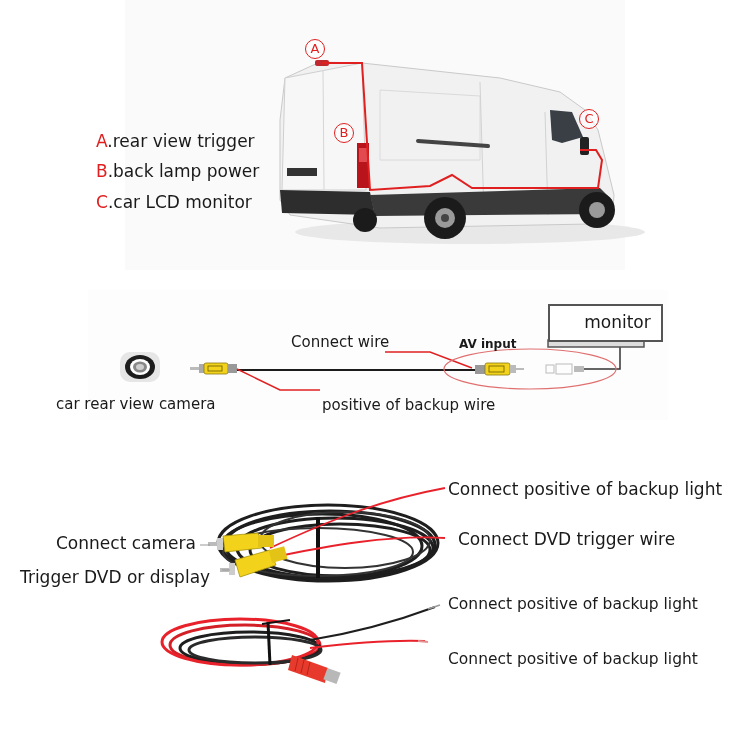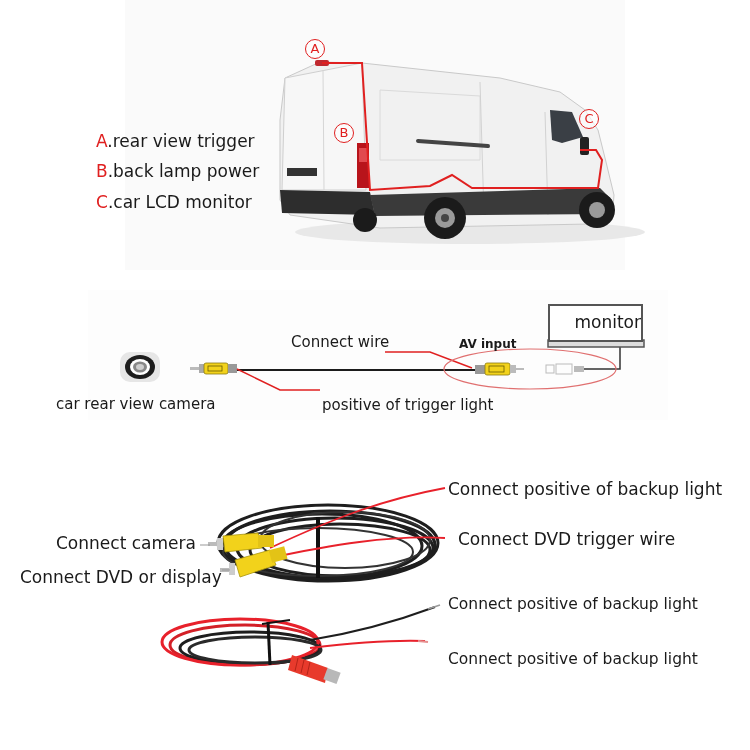--- a/index.html
+++ b/index.html
@@ -6,22 +6,22 @@
   body { width:750px; height:750px; position:relative; overflow:hidden;
          font-family:"DejaVu Sans","Liberation Sans",sans-serif; color:#1a1a1a; }
   .bgpanel { position:absolute; background:#fafafa; }
   .legend-item { position:absolute; left:96px; font-size:17px; white-space:nowrap; }
   .legend-item .letter { color:#e02020; }
   .lbl { position:absolute; white-space:nowrap; font-size:15px; color:#1a1a1a; }
   .lbl-lg { font-size:17px; }
   .lbl-md { font-size:15.5px; }
   .circle-tag { position:absolute; width:18px; height:18px; border:1.5px solid #e02020; border-radius:50%;
                 color:#e02020; font-size:13px; line-height:18px; text-align:center; background:rgba(255,255,255,0.6); }
-  .monitor-label { position:absolute; left:548px; top:304px; width:95px; height:38px; box-sizing:border-box;
-                   border:2.5px solid #555; background:#fff; font-size:17px; text-align:right; line-height:32px;padding-left:24px; }
+  .monitor-label { position:absolute; left:548px; top:304px; width:115px; height:38px; box-sizing:border-box;
+                   border:2.5px solid #555; background:#fff; font-size:17px; text-align:center; line-height:32px;padding-left:24px; }
   svg { position:absolute; left:0; top:0; }
 </style>
 </head>
 <body>
 
 <div class="bgpanel" style="left:125px;top:0;width:500px;height:270px;"></div>
 <div class="bgpanel" style="left:88px;top:290px;width:580px;height:130px;background:#fdfdfd;"></div>
 
 <div class="legend-item" style="top:131px;">
   <span class="letter">A</span><span>.rear view trigger</span>
@@ -111,21 +111,21 @@
   <rect x="548" y="340" width="96" height="7" fill="#ddd" stroke="#555" stroke-width="1.5"></rect>
 
   <ellipse cx="530" cy="369" rx="86" ry="20" fill="none" stroke="#e07070" stroke-width="1.2"></ellipse>
 </svg>
 
 <div class="monitor-label">monitor</div>
 
 <div class="lbl" style="left:56px;top:395px;">car rear view camera</div>
 <div class="lbl" style="left:291px;top:333px;">Connect wire</div>
 <div class="lbl" style="left:459px;top:337px;font-size:12px;font-weight:bold;">AV input</div>
-<div class="lbl" style="left:322px;top:396px;">positive of trigger light</div>
+<div class="lbl" style="left:322px;top:396px;">positive of backup wire</div>
 
 <svg width="750" height="750">
 
   <g fill="none" stroke="#1e1e1e" stroke-width="3">
     <ellipse cx="330" cy="545" rx="105" ry="34"></ellipse>
     <ellipse cx="335" cy="548" rx="98" ry="30"></ellipse>
     <ellipse cx="328" cy="543" rx="110" ry="38"></ellipse>
     <ellipse cx="340" cy="550" rx="90" ry="26"></ellipse>
     <ellipse cx="322" cy="546" rx="100" ry="32"></ellipse>
   </g>
@@ -147,21 +147,21 @@
   <rect x="220" y="568" width="10" height="4" fill="#bbb"></rect>
   <rect x="229" y="563" width="6" height="12" fill="#ccc"></rect>
   <path d="M235,560 L270,550 L276,565 L240,577 Z" fill="#f2d21b" stroke="#a8940c" stroke-width="0.8"></path>
   <rect x="270" y="548" width="16" height="13" fill="#e3c316" transform="rotate(-15 278 554)"></rect>
 
   <line x1="200" y1="545" x2="210" y2="545" stroke="#999" stroke-width="1"></line>
   <line x1="222" y1="570" x2="230" y2="570" stroke="#999" stroke-width="1"></line>
 </svg>
 
 <div class="lbl lbl-lg" style="left:56px;top:533px;">Connect camera</div>
-<div class="lbl lbl-lg" style="left:20px;top:567px;">Connect DVD or display</div>
+<div class="lbl lbl-lg" style="left:20px;top:567px;">Trigger DVD or display</div>
 <div class="lbl lbl-lg" style="left:448px;top:479px;">Connect positive of backup light</div>
 <div class="lbl lbl-lg" style="left:448px;top:529px;margin-left:10px;">Connect DVD trigger wire</div>
 
 <svg width="750" height="750">
   <g fill="none" stroke-width="3">
     <ellipse cx="245" cy="645" rx="75" ry="20" stroke="#d32027"></ellipse>
     <ellipse cx="250" cy="648" rx="70" ry="16" stroke="#1e1e1e"></ellipse>
     <ellipse cx="240" cy="642" rx="78" ry="23" stroke="#e8212b"></ellipse>
     <ellipse cx="255" cy="650" rx="66" ry="13" stroke="#2a2a2a"></ellipse>
   </g>

